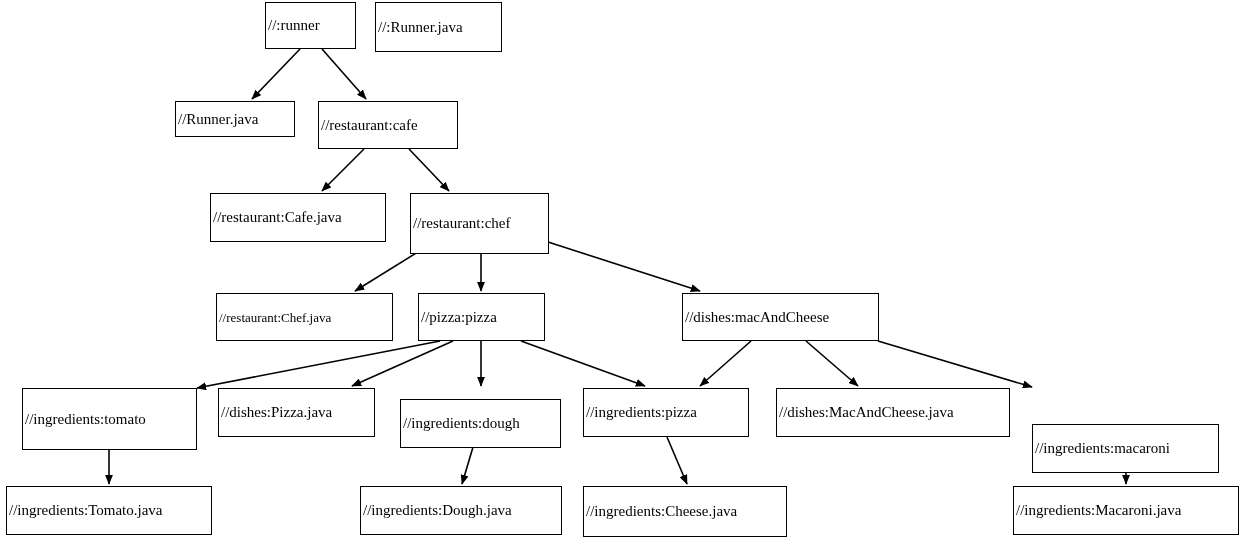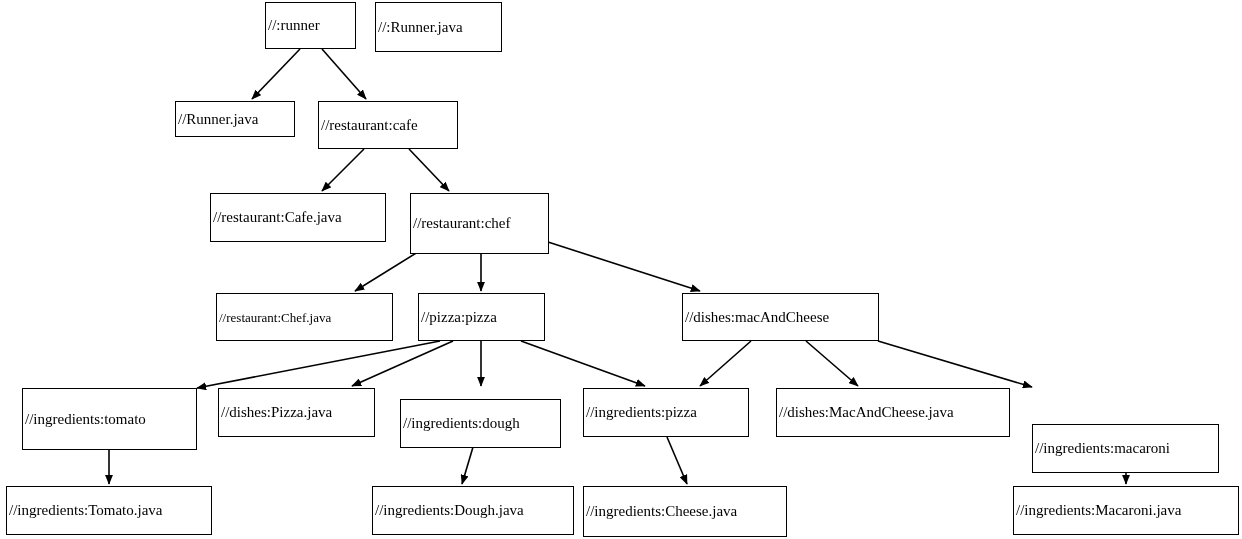--- a/index.html
+++ b/index.html
@@ -120,21 +120,21 @@
       </div>
       <div class="graph-node" style="left: 776px; top: 388px; width: 234px; height: 49px; background: rgb(255, 255, 255); border-color: rgb(0, 0, 0); font-size: 15px;">
         <span class="node-label">//dishes:MacAndCheese.java</span>
       </div>
       <div class="graph-node" style="left: 1032px; top: 388px; width: 187px; height: 49px; background: rgb(255, 255, 255); border-color: rgb(0, 0, 0); font-size: 15px; margin-top: 36px;">
         <span class="node-label">//ingredients:macaroni</span>
       </div>
       <div class="graph-node" style="left: 6px; top: 486px; width: 206px; height: 49px; background: rgb(255, 255, 255); border-color: rgb(0, 0, 0); font-size: 15px;">
         <span class="node-label">//ingredients:Tomato.java</span>
       </div>
-      <div class="graph-node" style="left: 360px; top: 486px; width: 202px; height: 49px; background: rgb(255, 255, 255); border-color: rgb(0, 0, 0); font-size: 15px; margin-left: 12px;">
+      <div class="graph-node" style="left: 360px; top: 486px; width: 202px; height: 49px; background: rgb(255, 255, 255); border-color: rgb(0, 0, 0); font-size: 15px;">
         <span class="node-label">//ingredients:Dough.java</span>
       </div>
       <div class="graph-node" style="left: 583px; top: 486px; width: 204px; height: 51px; background: rgb(255, 255, 255); border-color: rgb(0, 0, 0); font-size: 15px;">
         <span class="node-label">//ingredients:Cheese.java</span>
       </div>
       <div class="graph-node" style="left: 1013px; top: 486px; width: 226px; height: 49px; background: rgb(255, 255, 255); border-color: rgb(0, 0, 0); font-size: 15px;">
         <span class="node-label">//ingredients:Macaroni.java</span>
       </div>
     </div>
 

